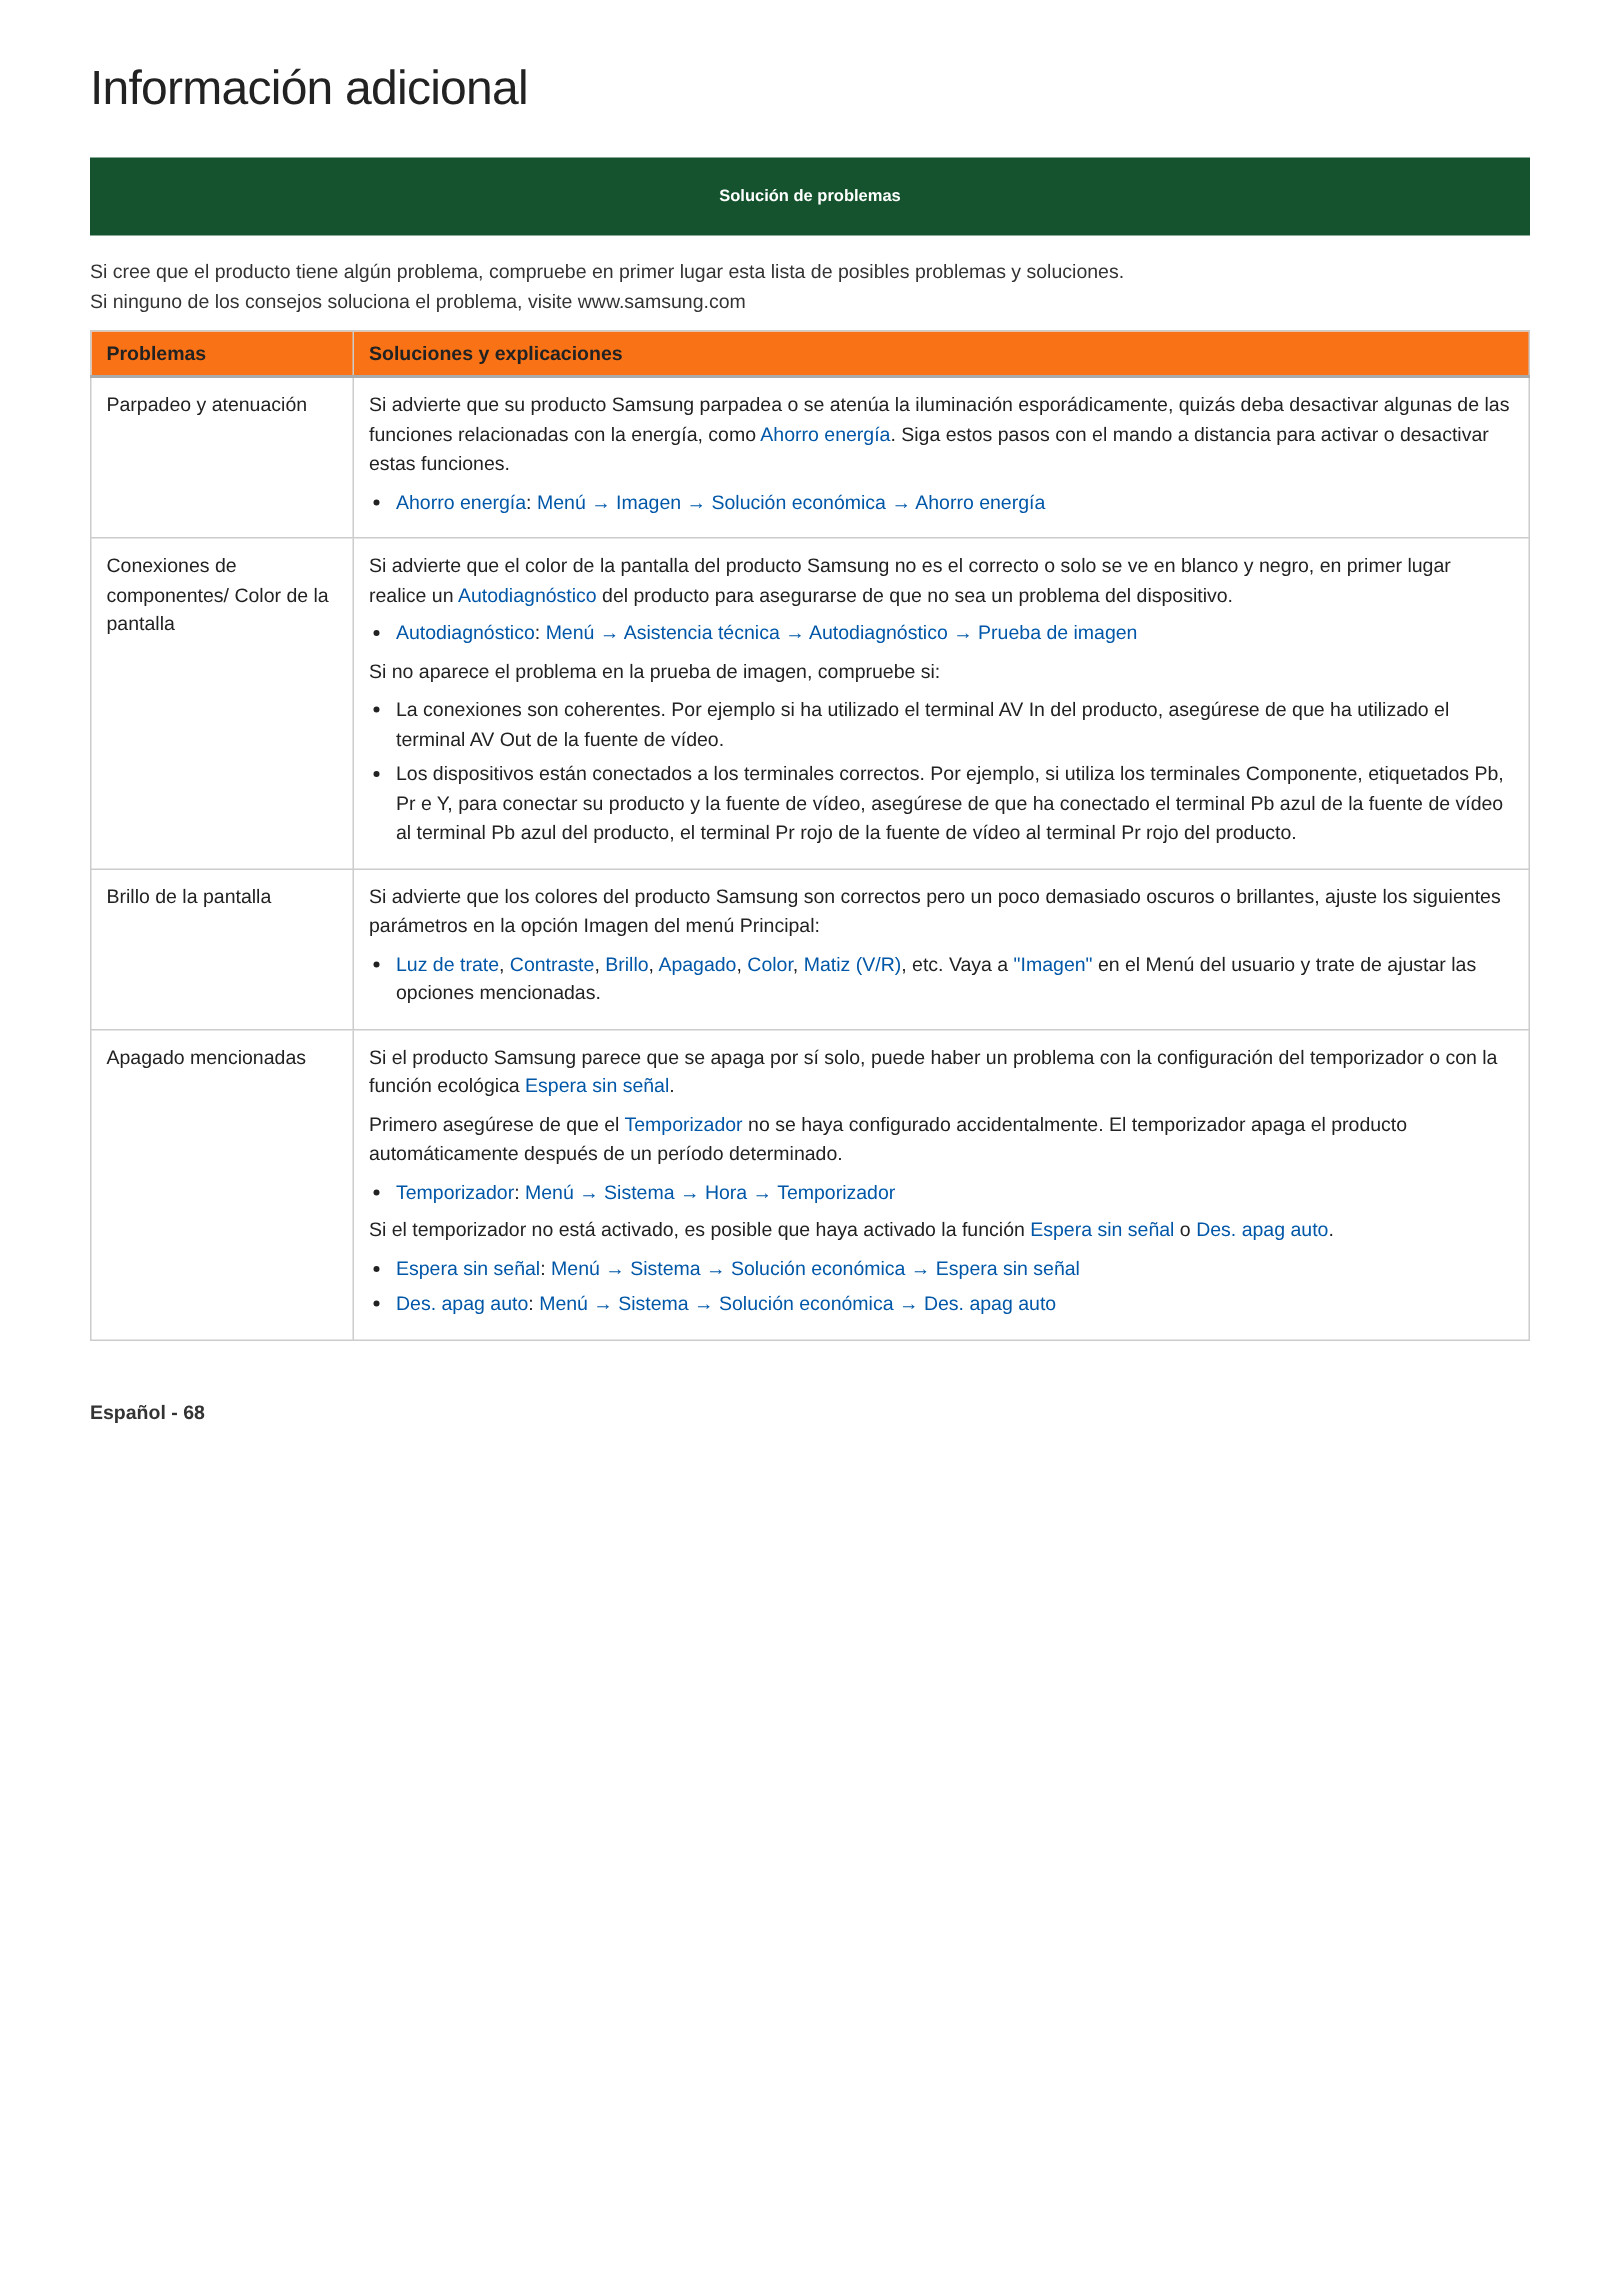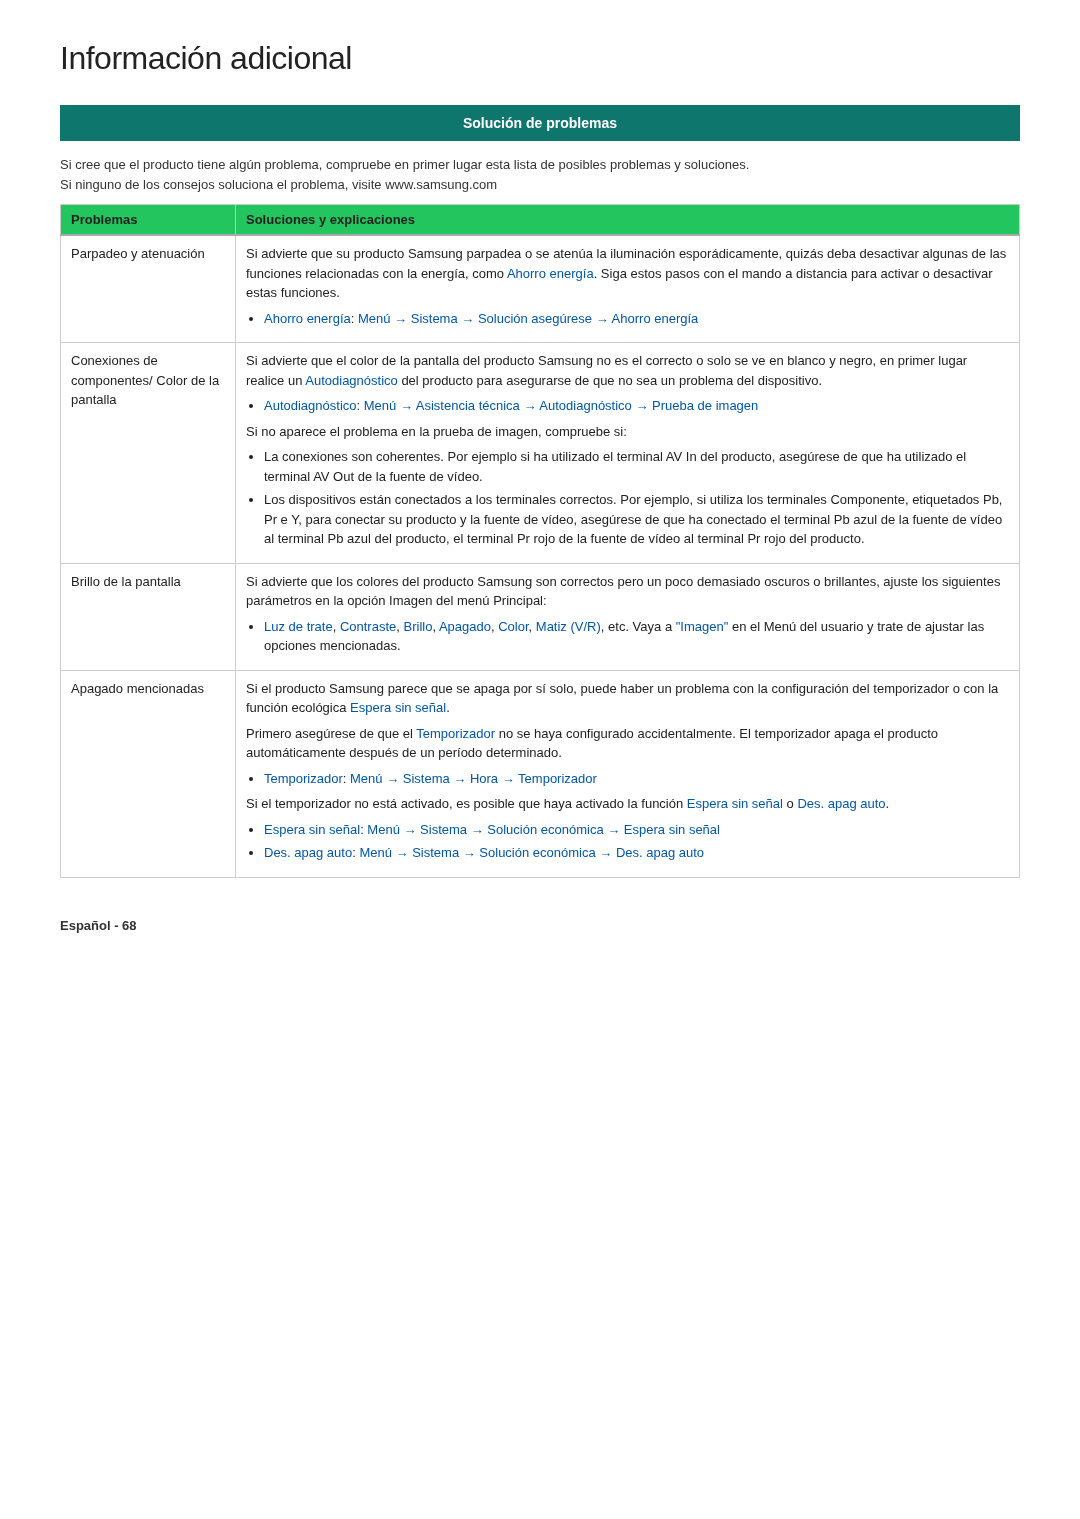--- a/index.html
+++ b/index.html
@@ -15,44 +15,44 @@
 
     h1 {
       font-size: 32px;
       font-weight: 300;
       color: #222;
       margin-bottom: 28px;
       letter-spacing: -0.5px;
     }
 
     .section-header {
-      background: #0f766e;
+      background: #14532d;
       color: #fff;
       text-align: center;
       font-weight: bold;
-      font-size: 14px;
-      padding: 10px 12px;
+      font-size: 11px;
+      padding: 20px 12px;
       margin-bottom: 0;
     }
 
     .intro-text {
       font-size: 13px;
       color: #333;
       margin: 14px 0 10px 0;
       line-height: 1.5;
     }
 
     table {
       width: 100%;
       border-collapse: collapse;
       margin-top: 4px;
     }
 
     thead tr th {
-      background: #22c55e;
+      background: #f97316;
       font-weight: bold;
       font-size: 13px;
       padding: 7px 10px;
       text-align: left;
       border: 1px solid #ccc;
     }
 
     tbody tr td {
       border: 1px solid #ccc;
       padding: 8px 10px;
@@ -116,21 +116,21 @@
       <th>Soluciones y explicaciones</th>
     </tr>
   </thead>
   <tbody id="table-body">
   <tr class="row-divider">
         <td>Parpadeo y atenuación</td>
         <td>
           <div class="cell-content">
             <p>Si advierte que su producto Samsung parpadea o se atenúa la iluminación esporádicamente, quizás deba desactivar algunas de las funciones relacionadas con la energía, como <span class="link">Ahorro energía</span>.  Siga estos pasos con el mando a distancia para activar o desactivar estas funciones.</p>
             <ul>
-              <li><span class="link">Ahorro energía</span>: <span class="link">Menú → Sistema → Solución asegúrese → Ahorro energía</span></li>
+              <li><span class="link">Ahorro energía</span>: <span class="link">Menú → Imagen → Solución económica → Ahorro energía</span></li>
             </ul>
           </div>
         </td>
       </tr>
       <tr>
         <td>Conexiones de componentes/ Color de la pantalla</td>
         <td>
           <div class="cell-content">
             <p>Si advierte que el color de la pantalla del producto Samsung no es el correcto o solo se ve en blanco y negro, en primer lugar realice un <span class="link">Autodiagnóstico</span> del producto para asegurarse de que no sea un problema del dispositivo.</p>
             <ul>

